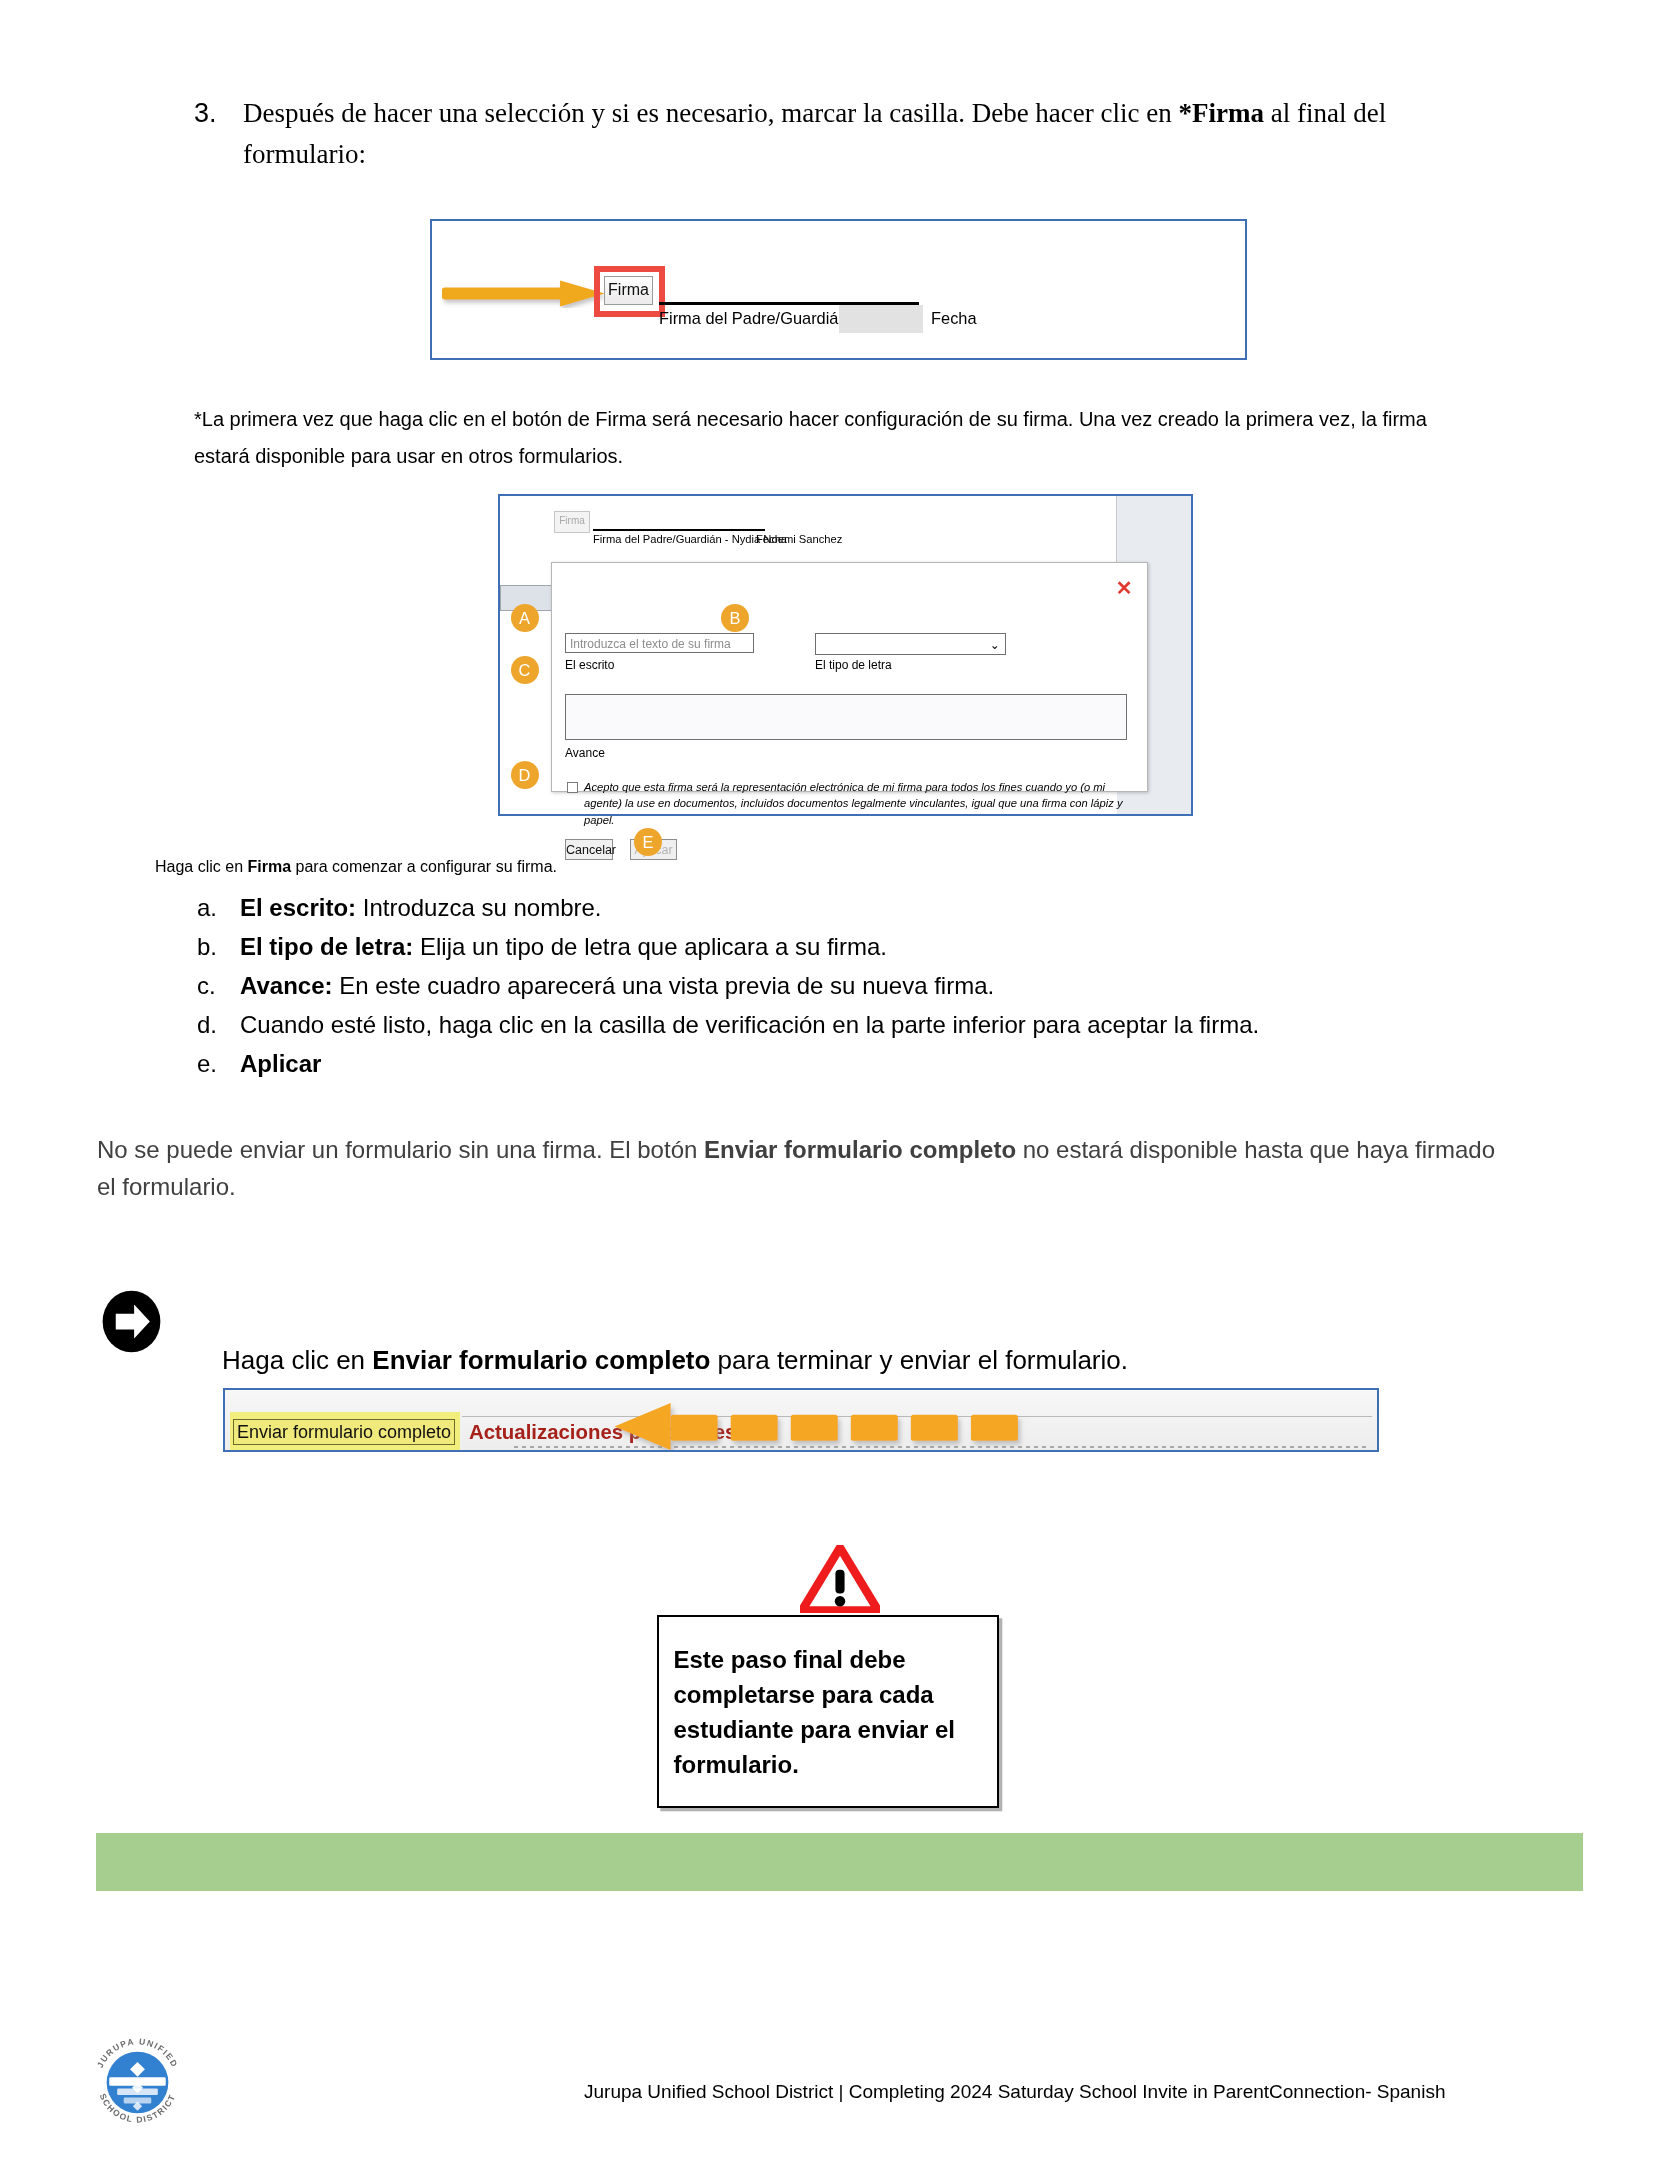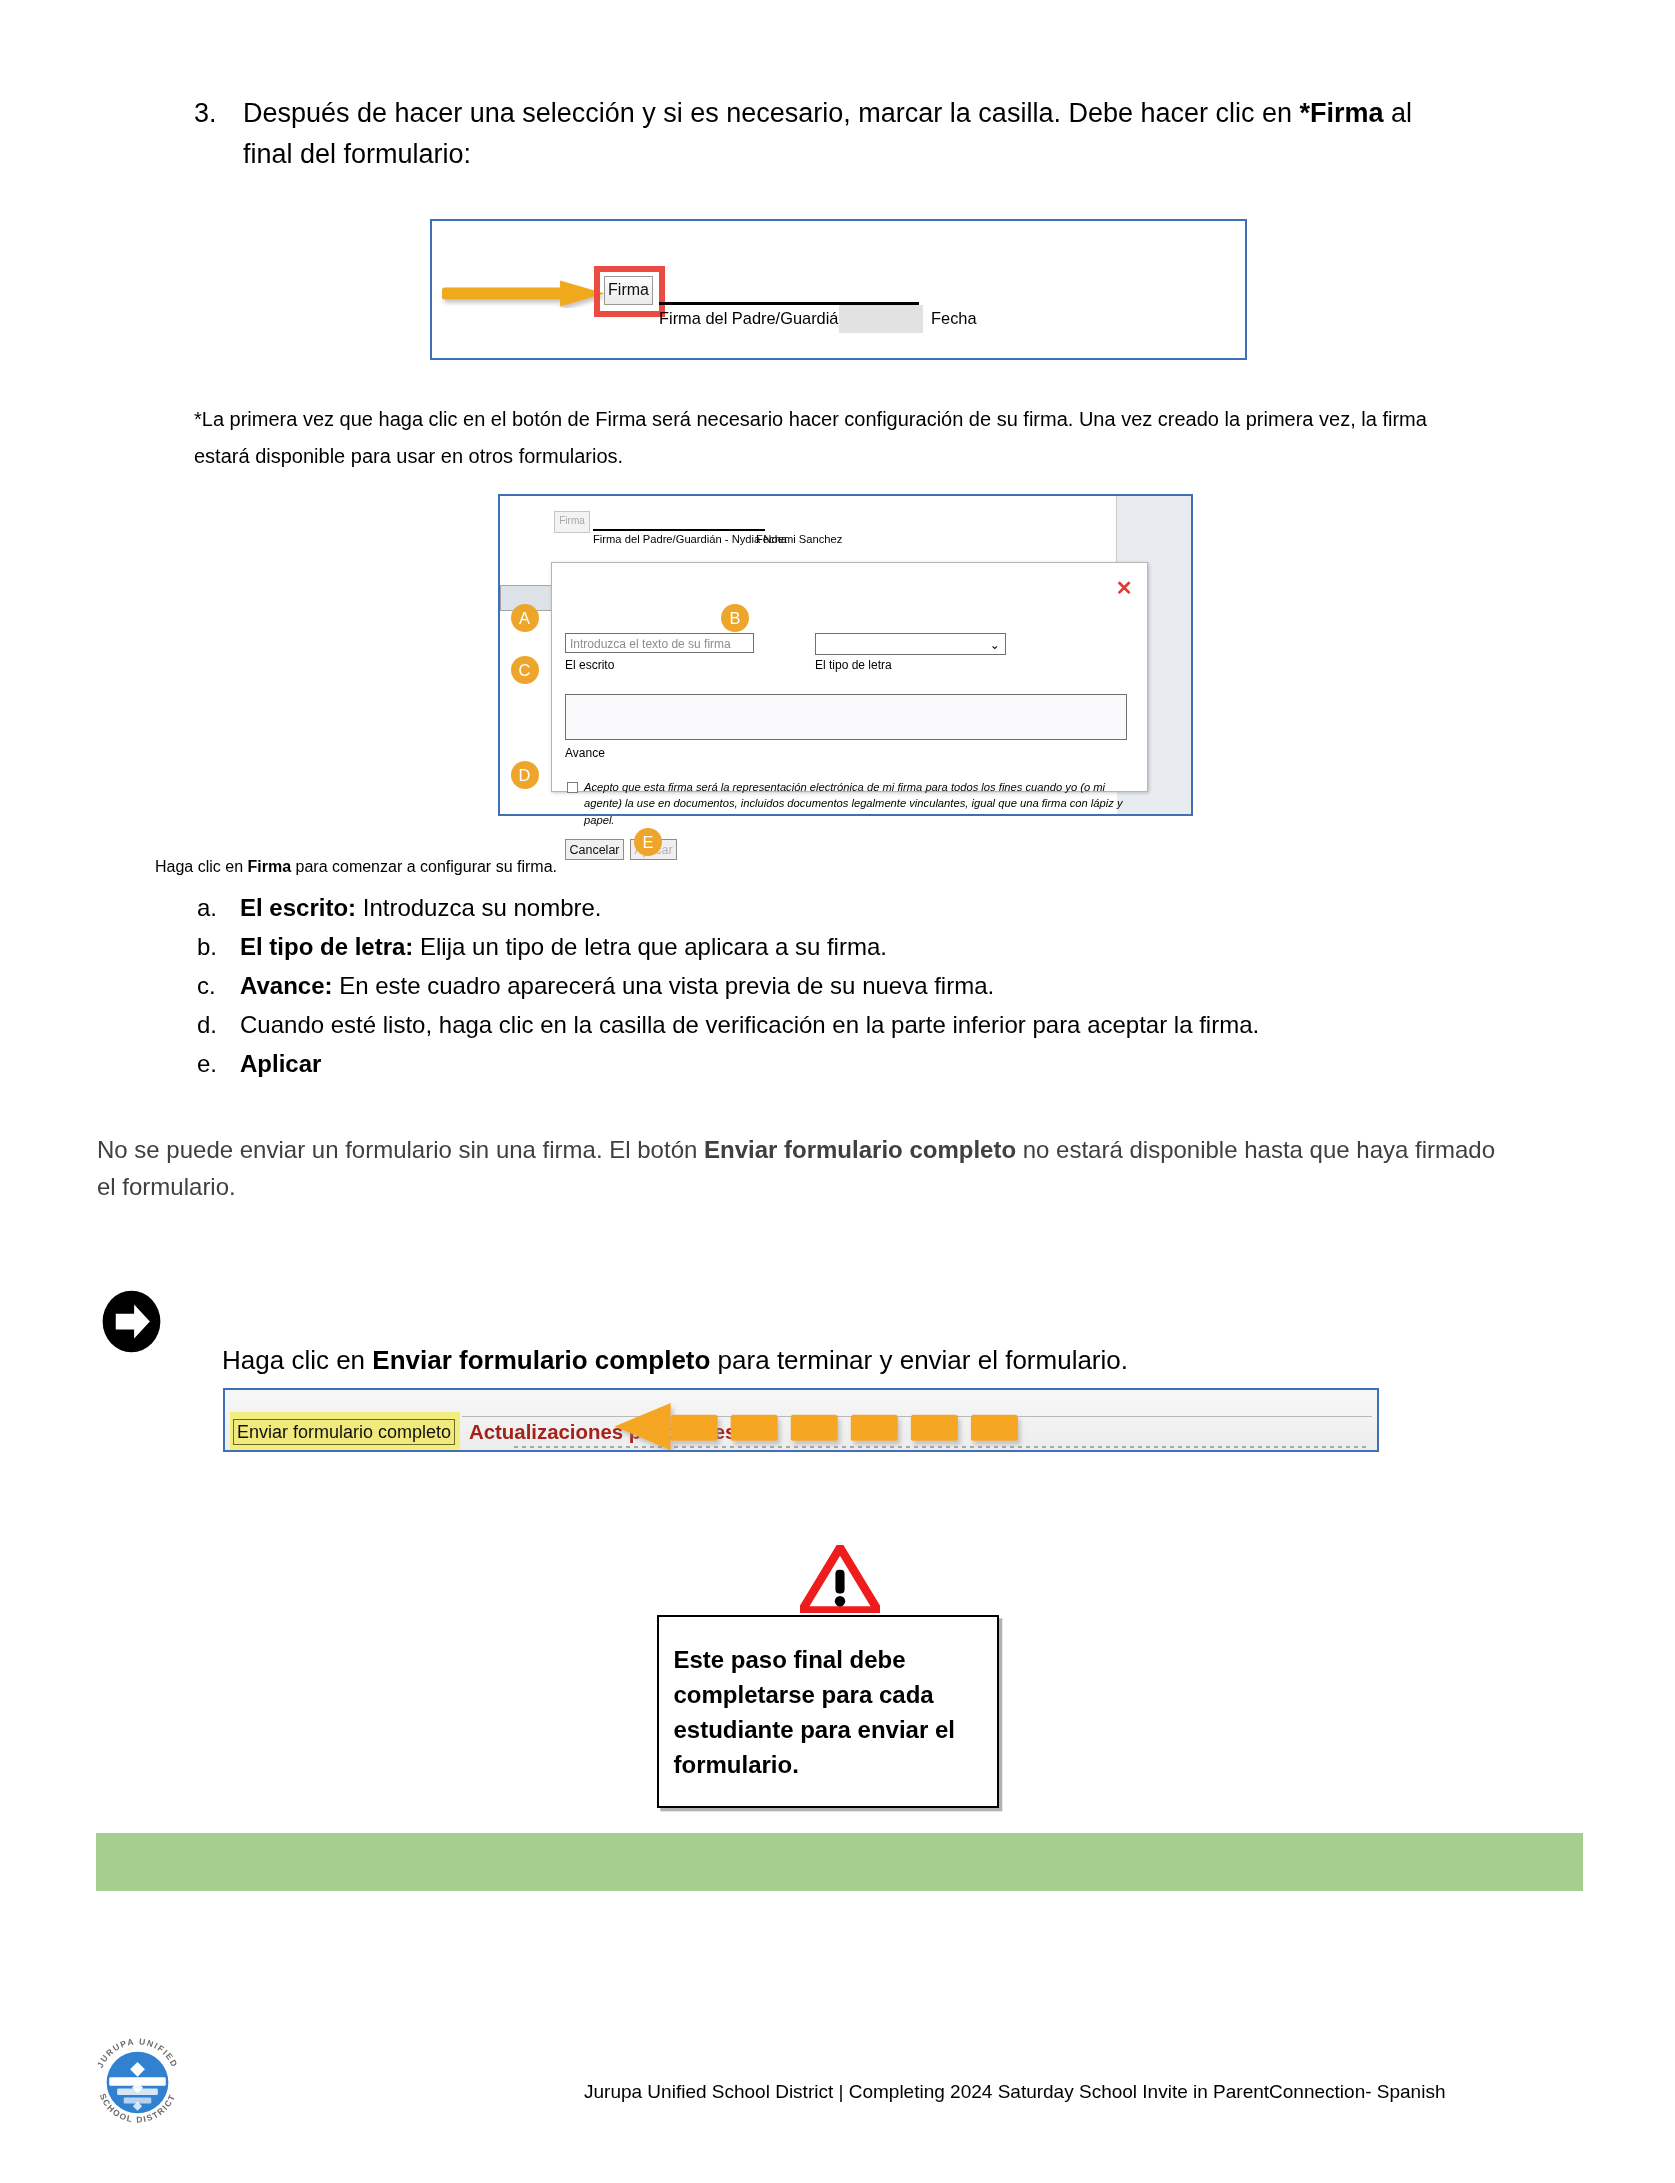--- a/index.html
+++ b/index.html
@@ -31,20 +31,21 @@
   #step-block .step-num {
     font-size: 27px;
     line-height: 41px;
     width: 49px;
     flex: 0 0 49px;
   }
   #step-block .step-text {
     font-size: 27px;
     line-height: 41px;
     flex: 1 1 auto;
+    font-family: Liberation Serif, serif;
   }
 
   
   .shot-frame {
     position: absolute;
     background: #ffffff;
     border: 2px solid #3F6FB5;
     box-sizing: border-box;
   }
 
@@ -260,21 +261,21 @@
     position: absolute;
     top: 276px;
     height: 21px;
     border: 0.7px solid #8d8d8d;
     box-sizing: border-box;
     font-size: 12.5px;
     line-height: 20px;
     text-align: center;
   }
   #shot-dialog .btn-cancelar {
-    left: 13px; width: 59px;
+    left: 13px; width: 48px;
     background: #f0f0f0;
     color: #101010;
   }
   #shot-dialog .btn-aplicar {
     left: 78px; width: 47px;
     background: #efefef;
     color: #b4b4b4;
   }
 
   

